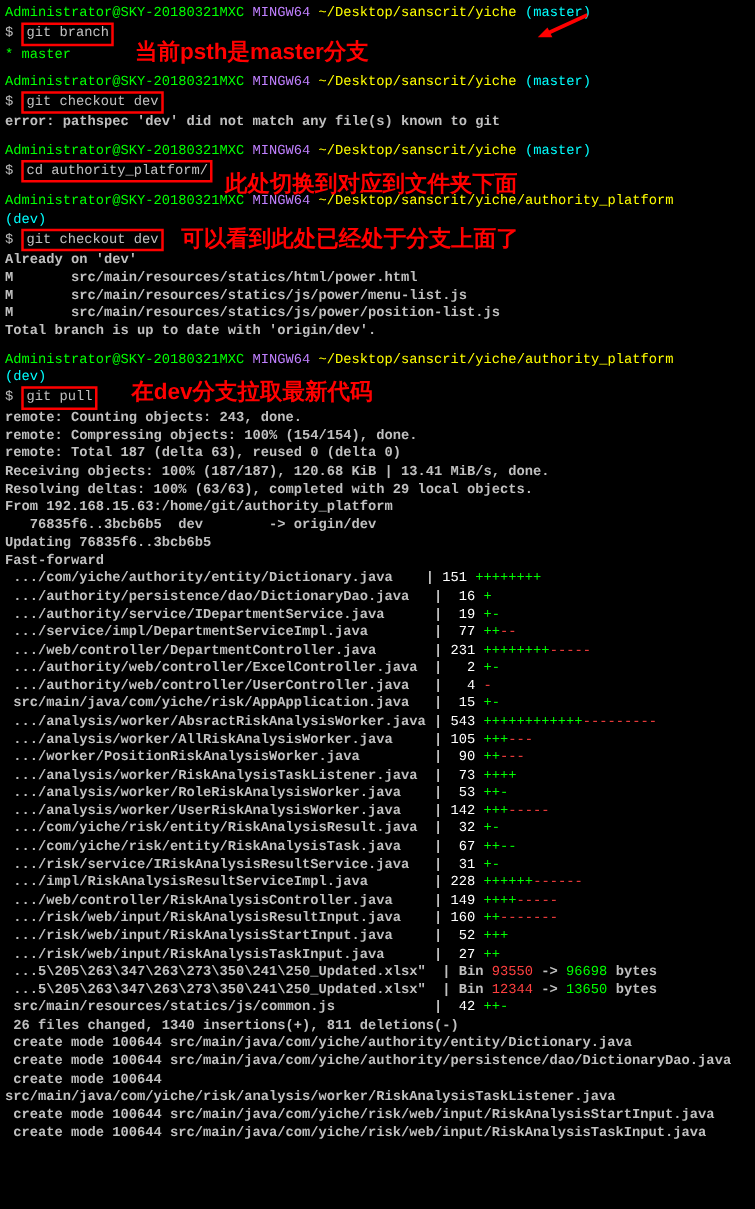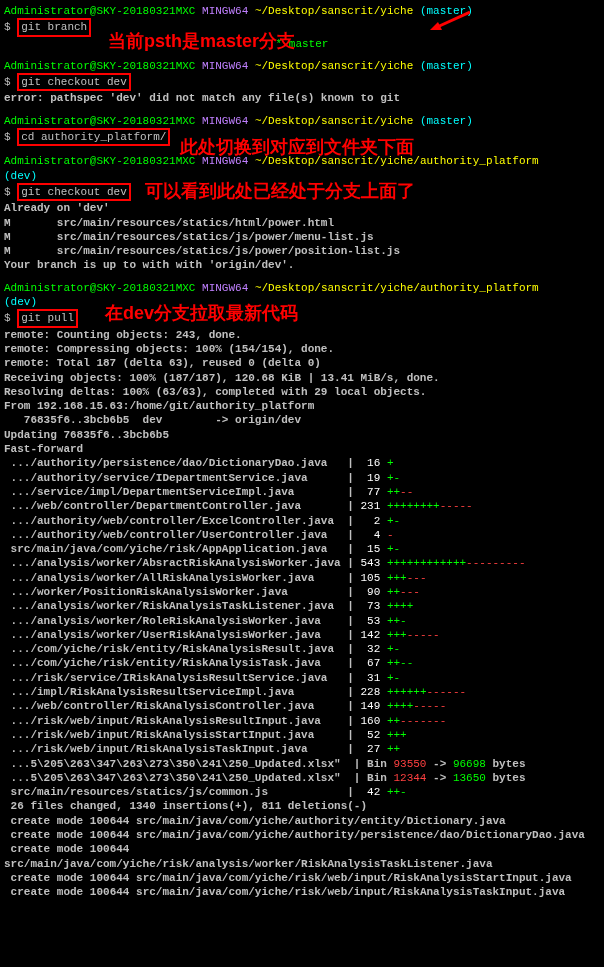--- a/index.html
+++ b/index.html
@@ -7,21 +7,21 @@
     background: #000;
     font-family: "Courier New", monospace;
     font-size: 11px;
     line-height: 1.3;
     padding: 4px;
     width: 604px;
     color: #c0c0c0;
     position: relative;
   }
   .line { white-space: pre; }
-  .green { color: #00ff00; text-align: center; }
+  .green { color: #00ff00; }
   .cyan { color: #00ffff; }
   .yellow { color: #ffff00; text-align: right; }
   .purple { color: #c080ff; }
   .red { color: #ff4040; }
   .white { color: #ffffff; }
   .gray { color: #c0c0c0; font-weight: bold; }
   .redbox {
     border: 2px solid #ff0000;
     display: inline-block;
     padding: 0 2px;
@@ -65,39 +65,40 @@
 <div style="height:8px"></div>
 
 <div class="line"><span class="green">Administrator@SKY-20180321MXC</span> <span class="purple">MINGW64</span> <span class="yellow">~/Desktop/sanscrit/yiche/authority_platform</span></div>
 <div class="line cyan">(dev)</div>
 <div class="line">$ <span class="redbox">git checkout dev</span></div>
 <div class="ann" style="left:145px;top:180px;">可以看到此处已经处于分支上面了</div>
 <div class="line gray">Already on 'dev'</div>
 <div class="line gray">M       src/main/resources/statics/html/power.html</div>
 <div class="line gray">M       src/main/resources/statics/js/power/menu-list.js</div>
 <div class="line gray">M       src/main/resources/statics/js/power/position-list.js</div>
-<div class="line gray">Your branch is up to with with 'origin/dev'.</div>
+<div class="line gray">Total branch is up to date with 'origin/dev'.</div>
 <div style="height:8px"></div>
 
 <div class="line"><span class="green">Administrator@SKY-20180321MXC</span> <span class="purple">MINGW64</span> <span class="yellow">~/Desktop/sanscrit/yiche/authority_platform</span></div>
 <div class="line cyan">(dev)</div>
 <div class="line">$ <span class="redbox">git pull</span></div>
 <div class="ann" style="left:105px;top:302px;">在dev分支拉取最新代码</div>
 
 <div class="line gray">remote: Counting objects: 243, done.</div>
 <div class="line gray">remote: Compressing objects: 100% (154/154), done.</div>
 <div class="line gray">remote: Total 187 (delta 63), reused 0 (delta 0)</div>
 <div class="line gray">Receiving objects: 100% (187/187), 120.68 KiB | 13.41 MiB/s, done.</div>
 <div class="line gray">Resolving deltas: 100% (63/63), completed with 29 local objects.</div>
 <div class="line gray">From 192.168.15.63:/home/git/authority_platform</div>
 <div class="line gray">   76835f6..3bcb6b5  dev        -&gt; origin/dev</div>
 <div class="line gray">Updating 76835f6..3bcb6b5</div>
 <div class="line gray">Fast-forward</div>
 
 <div id="files">
+    <div class="line"><span class="gray"> .../com/yiche/authority/entity/Dictionary.java    | </span><span class="white">151</span><span class="green"> ++++++++</span><span class="red"></span></div>
     <div class="line"><span class="gray"> .../authority/persistence/dao/DictionaryDao.java   | </span><span class="white"> 16</span><span class="green"> +</span><span class="red"></span></div>
     <div class="line"><span class="gray"> .../authority/service/IDepartmentService.java      | </span><span class="white"> 19</span><span class="green"> +-</span><span class="red"></span></div>
     <div class="line"><span class="gray"> .../service/impl/DepartmentServiceImpl.java        | </span><span class="white"> 77</span><span class="green"> ++</span><span class="red">--</span></div>
     <div class="line"><span class="gray"> .../web/controller/DepartmentController.java       | </span><span class="white">231</span><span class="green"> ++++++++</span><span class="red">-----</span></div>
     <div class="line"><span class="gray"> .../authority/web/controller/ExcelController.java  | </span><span class="white">  2</span><span class="green"> +-</span><span class="red"></span></div>
     <div class="line"><span class="gray"> .../authority/web/controller/UserController.java   | </span><span class="white">  4</span><span class="green"> </span><span class="red">-</span></div>
     <div class="line"><span class="gray"> src/main/java/com/yiche/risk/AppApplication.java   | </span><span class="white"> 15</span><span class="green"> +-</span><span class="red"></span></div>
     <div class="line"><span class="gray"> .../analysis/worker/AbsractRiskAnalysisWorker.java | </span><span class="white">543</span><span class="green"> ++++++++++++</span><span class="red">---------</span></div>
     <div class="line"><span class="gray"> .../analysis/worker/AllRiskAnalysisWorker.java     | </span><span class="white">105</span><span class="green"> +++</span><span class="red">---</span></div>
     <div class="line"><span class="gray"> .../worker/PositionRiskAnalysisWorker.java         | </span><span class="white"> 90</span><span class="green"> ++</span><span class="red">---</span></div>

